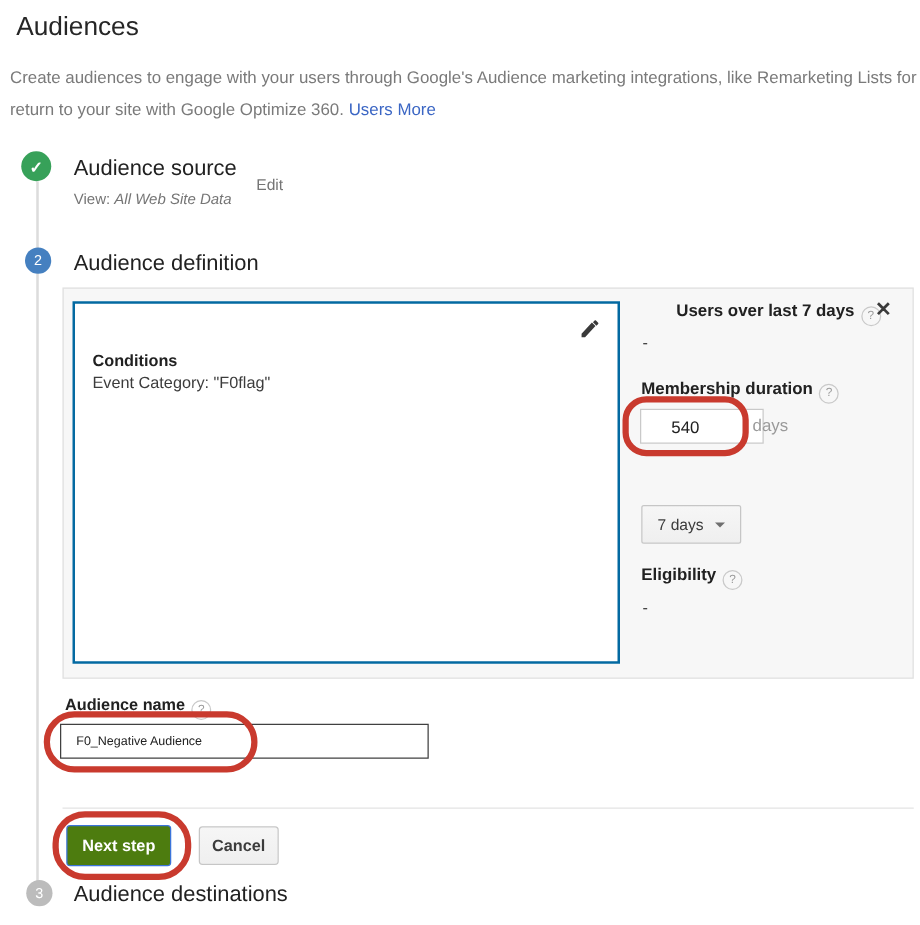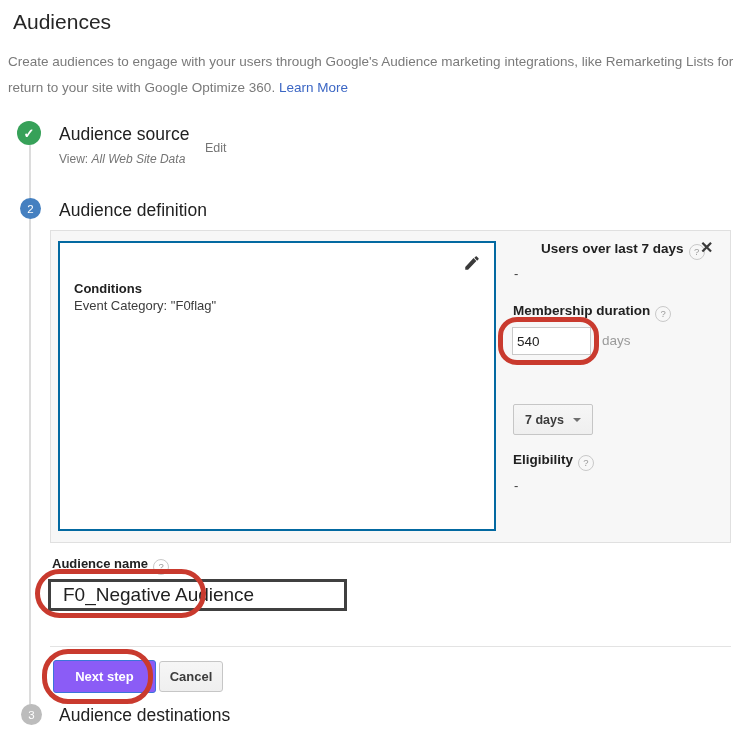--- a/index.html
+++ b/index.html
@@ -33,58 +33,58 @@
 
   .lbl{font-size:13.5px;font-weight:700;color:#212121;white-space:nowrap;}
   .dash{font-size:13px;color:#3c3c3c;}
   .help{display:inline-block;width:14px;height:14px;margin-left:5px;border:1.5px solid #c9c9c9;
         border-radius:50%;color:#9a9a9a;font-size:9.5px;font-weight:400;text-align:center;
         line-height:14px;vertical-align:-2px;cursor:pointer;}
   .users-lbl{left:541px;top:241px;} .users-val{left:514px;top:266px;}
   .close-x{left:700px;top:238px;font-size:16px;font-weight:700;color:#3a3a3a;cursor:pointer;}
   .memb-lbl{left:513px;top:303px;}
   .memb-input{left:512px;top:327px;width:73px;height:26px;border:1px solid #c9c9c9;background:#fff;
-              font-family:"Liberation Sans",sans-serif;font-size:13.5px;color:#212121;padding:0 0 0 4px;}
+              font-family:"Liberation Sans",sans-serif;font-size:13.5px;color:#212121;padding:0 0 0 24px;}
   .days-unit{left:602px;top:333px;font-size:13.5px;color:#9a9a9a;}
   .look-lbl{left:513px;top:384px;}
   .dropdown{left:513px;top:404px;width:78px;height:29px;background:linear-gradient(#f6f6f6,#efefef);
             border:1px solid #c6c6c6;border-radius:2px;display:flex;align-items:center;
             justify-content:center;gap:9px;cursor:pointer;}
-  .dropdown .dd-label{font-size:12.5px;font-weight:700;color:#3c3c3c;}
+  .dropdown .dd-label{font-size:12.5px;font-weight:400;color:#3c3c3c;}
   .dd-arrow{width:0;height:0;border-left:4px solid transparent;border-right:4px solid transparent;
             border-top:4px solid #6f6f6f;}
   .elig-lbl{left:513px;top:452px;} .elig-val{left:514px;top:478px;}
 
   
   .name-lbl{left:52px;top:556px;font-size:13px;font-weight:700;}
-  .name-input{left:48px;top:579px;width:281px;height:26px;border:3px solid #404040;background:#fff;
-              font-family:"Liberation Sans",sans-serif;font-size:19px;color:#212121;padding:0 0 0 12px;}
+  .name-input{left:48px;top:579px;width:281px;height:26px;border:1px solid #404040;background:#fff;
+              font-family:"Liberation Sans",sans-serif;font-size:10px;color:#212121;padding:0 0 0 12px;}
   .divider{left:50px;top:646px;width:681px;height:1px;background:#e3e3e3;}
   .btn{border-radius:3px;font-family:"Liberation Sans",sans-serif;font-size:13px;font-weight:700;cursor:pointer;}
-  .btn-next{left:53px;top:660px;width:103px;height:33px;background:#8b5cf6;border:1px solid #3b74da;color:#fff;}
+  .btn-next{left:53px;top:660px;width:84px;height:33px;background:#4d7c0f;border:1px solid #3b74da;color:#fff;}
   .btn-cancel{left:159px;top:661px;width:64px;height:31px;background:linear-gradient(#f6f6f6,#efefef);
               border:1px solid #c6c6c6;color:#3c3c3c;}
 
   
   .red-oval{border:5px solid #c93a2e;border-radius:26px;background:transparent;pointer-events:none;}
   .oval-memb{left:498px;top:317px;width:91px;height:38px;border-radius:19px;}
   .oval-name{left:35px;top:569px;width:161px;height:39px;}
   .oval-next{left:42px;top:649px;width:101px;height:45px;}
 </style>
 </head>
 <body>
 
 <div id="screen">
 
   <div class="abs page-title">Audiences</div>
 
   <div class="abs page-desc">
     <span>Create audiences to engage with your users through Google's Audience marketing integrations, like Remarketing Lists for</span><br>
     <span>return to your site with Google Optimize 360.</span>
-    <a class="learn-link">Learn More</a>
+    <a class="learn-link">Users More</a>
   </div>
 
   <div class="abs rail"></div>
 
   <div class="abs step-circle circle-done">
     <span>✓</span>
   </div>
   <div class="abs step-title t1">Audience source</div>
   <div class="abs edit-link">Edit</div>
   <div class="abs view-line">

